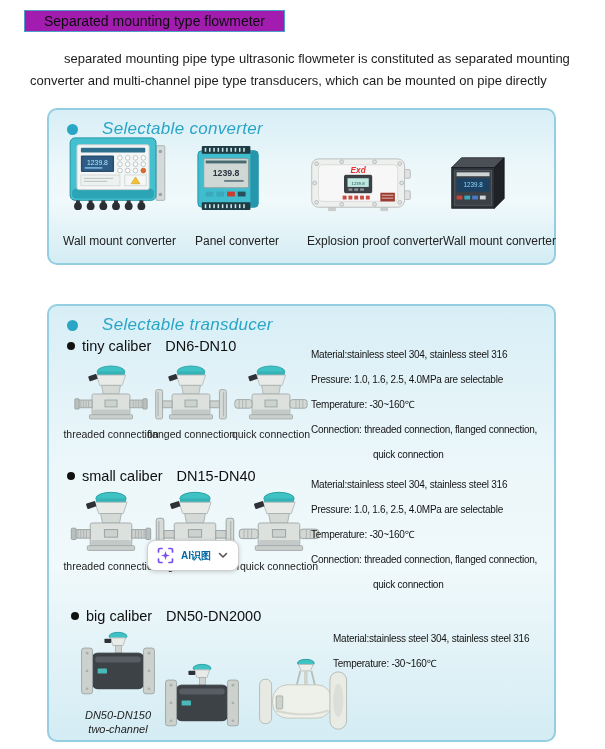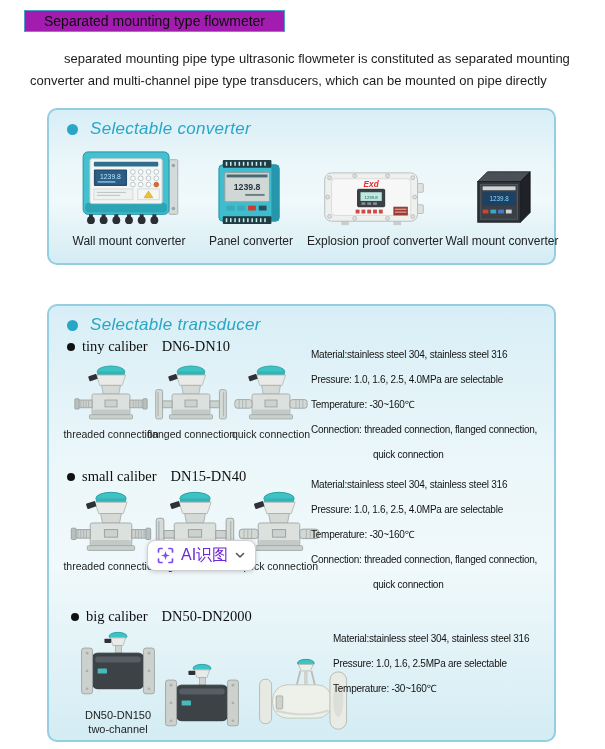--- a/index.html
+++ b/index.html
@@ -18,31 +18,31 @@
     font-size:13px;line-height:22px;text-indent:34px;color:#1c1c1c;
   }
   
   .panel{
     position:absolute;left:47px;width:509px;box-sizing:border-box;
     border:2px solid #94cfe1;border-radius:10px;
     background:linear-gradient(180deg,#d8eef6 0%,#ecf7fa 38%,#f0f9fb 60%,#d4ecf4 100%);
   }
   #converter-panel{top:108px;height:157px;}
   #transducer-panel{top:304px;height:438px;}
-  .sec-head{position:absolute;left:18px;top:9px;display:flex;align-items:center;gap:12px;}
+  .sec-head{position:absolute;left:18px;top:9px;display:flex;align-items:center;gap:24px;}
   .sec-bullet{width:11px;height:11px;border-radius:50%;background:#29a6c6;flex:0 0 auto;}
   .sec-title{font-size:17px;font-style:italic;color:#29a6c6;letter-spacing:.3px;white-space:nowrap;}
   
   .conv-row{position:absolute;left:14px;top:34px;display:flex;}
-  .conv-fig{display:flex;flex-direction:column;align-items:center;justify-content:flex-end;height:104px;}
+  .conv-fig{display:flex;flex-direction:column;align-items:flex-start;justify-content:flex-end;height:104px;gap:14px;}
   .conv-fig svg{margin-bottom:6px;flex:0 0 auto;}
   .conv-label{font-size:12px;color:#222;white-space:nowrap;line-height:14px;}
   .w1{width:132px}.w2{width:112px}.w3{width:136px}.w4{width:118px}
   
-  .grp-head{position:absolute;display:flex;align-items:center;font-size:14.5px;color:#0f0f0f;white-space:nowrap;font-family:Liberation Serif, serif;}
+  .grp-head{position:absolute;display:flex;align-items:center;font-size:14.5px;color:#0f0f0f;white-space:nowrap;}
   .grp-bullet{width:8px;height:8px;border-radius:50%;background:#111;margin-right:7px;flex:0 0 auto;}
   .grp-range{margin-left:14px;}
   .t-row{position:absolute;display:flex;}
   .t-fig{display:flex;flex-direction:column;align-items:center;justify-content:flex-end;}
   .t-fig svg{margin-bottom:3px;flex:0 0 auto;}
   .t-label{font-size:10.5px;color:#222;white-space:nowrap;line-height:12px;}
   .b-label{font-size:11px;line-height:14px;text-align:center;color:#222;white-space:nowrap;margin-top:4px;}
   .specs{position:absolute;font-size:10px;letter-spacing:-0.25px;color:#141414;}
   .specs div{height:25px;line-height:25px;white-space:nowrap;}
   .specs .indent{padding-left:62px;}
@@ -54,31 +54,31 @@
   #tiny-specs{left:262px;top:36px;}
   
   #small-head{left:18px;top:162px;}
   #small-row{left:20px;top:182px;}
   #small-row .t-fig{height:84px;}
   .sc{width:84px}
   #small-specs{left:262px;top:166px;}
   
   #big-head{left:22px;top:302px;}
   #big-row{left:28px;top:318px;}
-  #big-row .t-fig{height:112px;}
+  #big-row .t-fig{height:112px;font-style:italic;}
   .bc1{width:82px}.bc2{width:86px}.bc3{width:118px}
   #big-specs{left:284px;top:320px;}
   
   #ai-btn{
     position:absolute;left:147px;top:540px;height:31px;z-index:20;
     background:#ffffff;border:1px solid #cfcfcf;border-radius:8px;
     display:flex;align-items:center;gap:7px;padding:0 10px 0 9px;
     box-shadow:0 1px 4px rgba(0,0,0,.18);cursor:pointer;box-sizing:border-box;
   }
-  #ai-btn .txt{font-size:16px;color:#6d28d9;white-space:nowrap;}
+  #ai-btn .txt{font-size:10px;color:#0369a1;white-space:nowrap;font-weight:bold;}
 </style>
 </head>
 <body>
 
 <div class="title-hl">Separated mounting type flowmeter</div>
 
 <div class="intro">separated mounting pipe type ultrasonic flowmeter is constituted as separated mounting converter and multi-channel pipe type transducers, which can be mounted on pipe directly</div>
 
 <div class="panel" id="converter-panel">
   <div class="sec-head">
@@ -451,21 +451,20 @@
         <path d="M24,58 q32,8 56,0" stroke="#d4d8cf" stroke-width="2" fill="none"></path>
         <rect x="6" y="24" width="13" height="48" rx="6" fill="#e7e9e3" stroke="#b5bab2"></rect>
         <rect x="82" y="16" width="18" height="62" rx="9" fill="#e9ebe5" stroke="#b5bab2"></rect>
         <ellipse cx="91" cy="47" rx="5.5" ry="18" fill="#dcdfd7"></ellipse>
         <rect x="24" y="42" width="7" height="14" rx="1" fill="#cfd3cd" stroke="#a8ada5"></rect>
       </svg>
     </div>
   </div>
   <div class="specs" id="big-specs">
     <div>Material:stainless steel 304, stainless steel 316</div>
-    <div>Pressure: 1.0, 1.6, 2.5MPa are selectable</div>
     <div>Temperature: -30~160℃</div>
   </div>
 </div>
 
 <div id="ai-btn">
   <svg width="17" height="17" viewBox="0 0 17 17">
     <g fill="none" stroke="#7a4df0" stroke-width="1.7" stroke-linecap="round">
       <path d="M1.5,5 V3 a1.5,1.5 0 0 1 1.5,-1.5 H5"></path>
       <path d="M12,1.5 h2 a1.5,1.5 0 0 1 1.5,1.5 v2"></path>
       <path d="M15.5,12 v2 a1.5,1.5 0 0 1 -1.5,1.5 h-2"></path>

